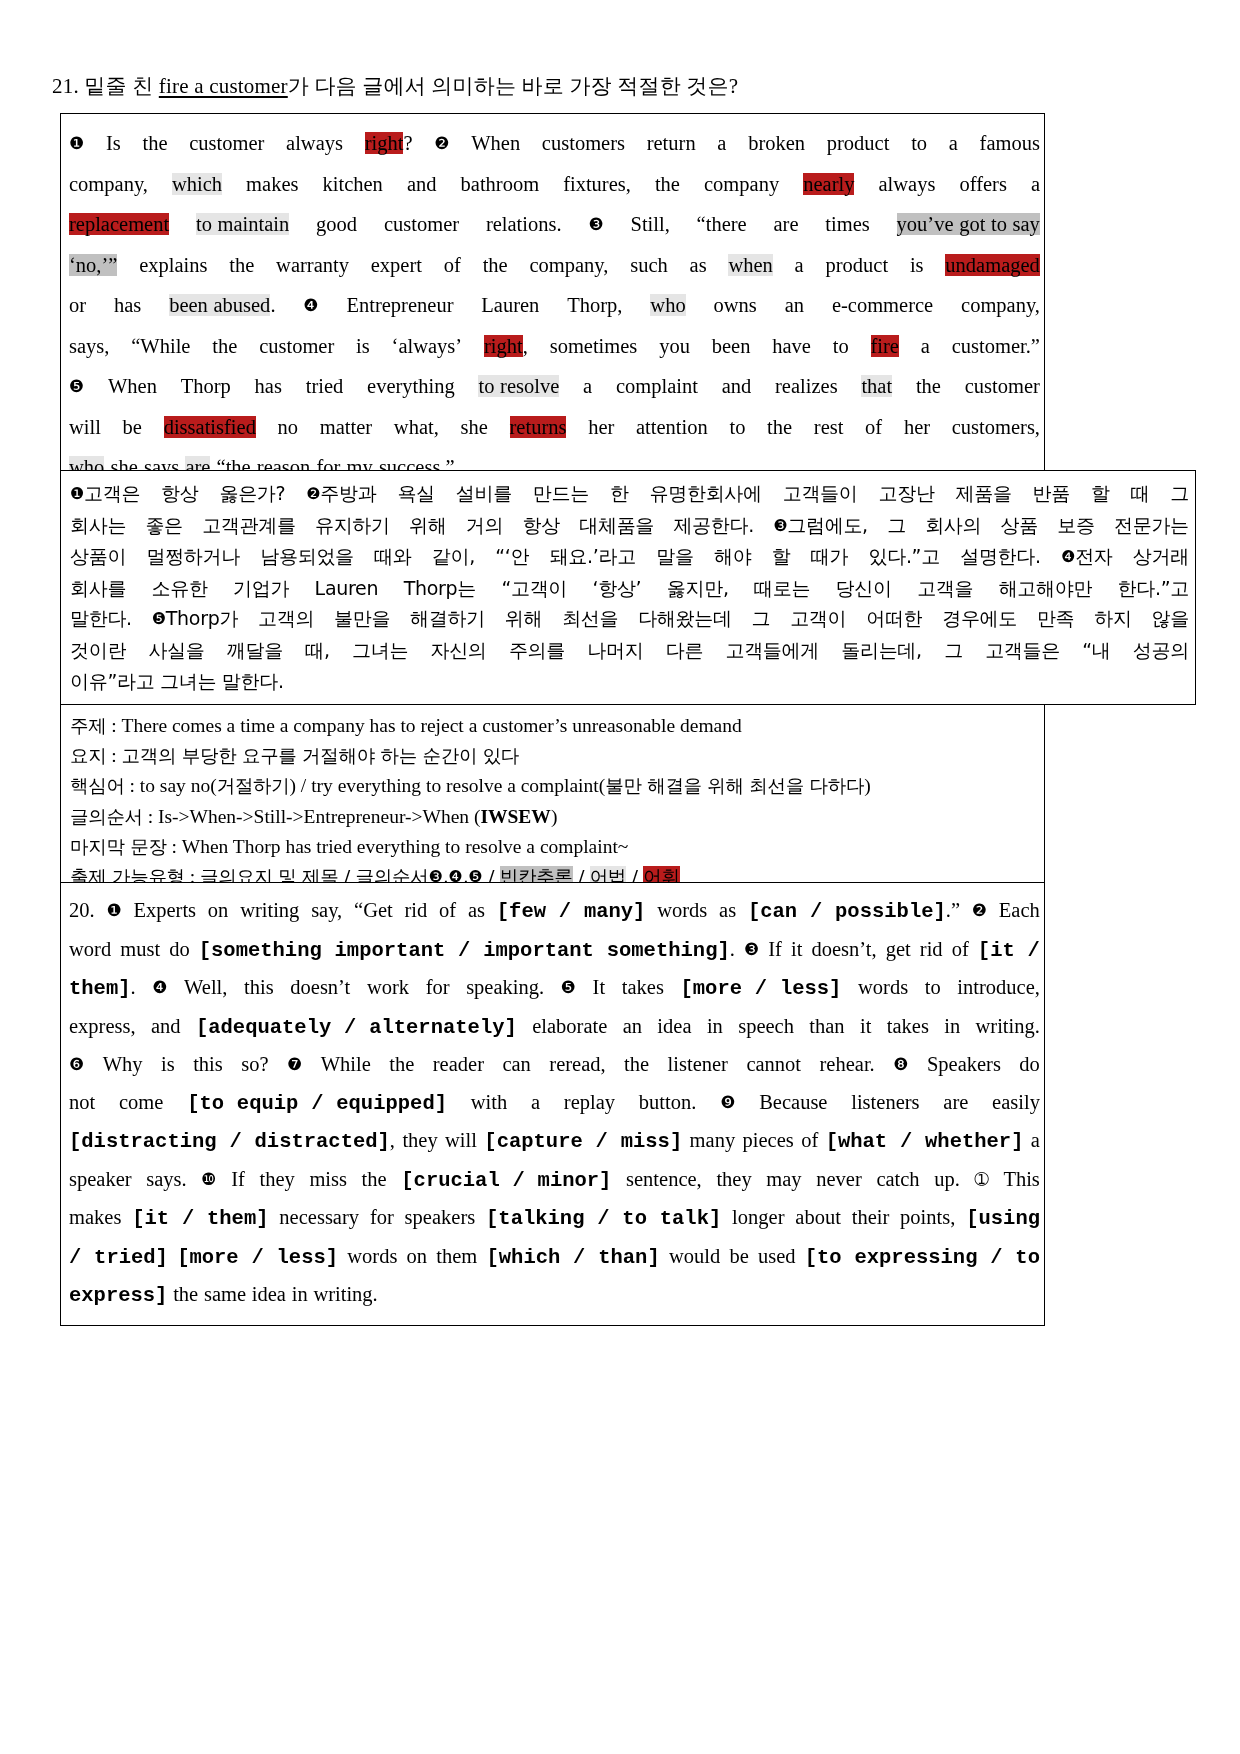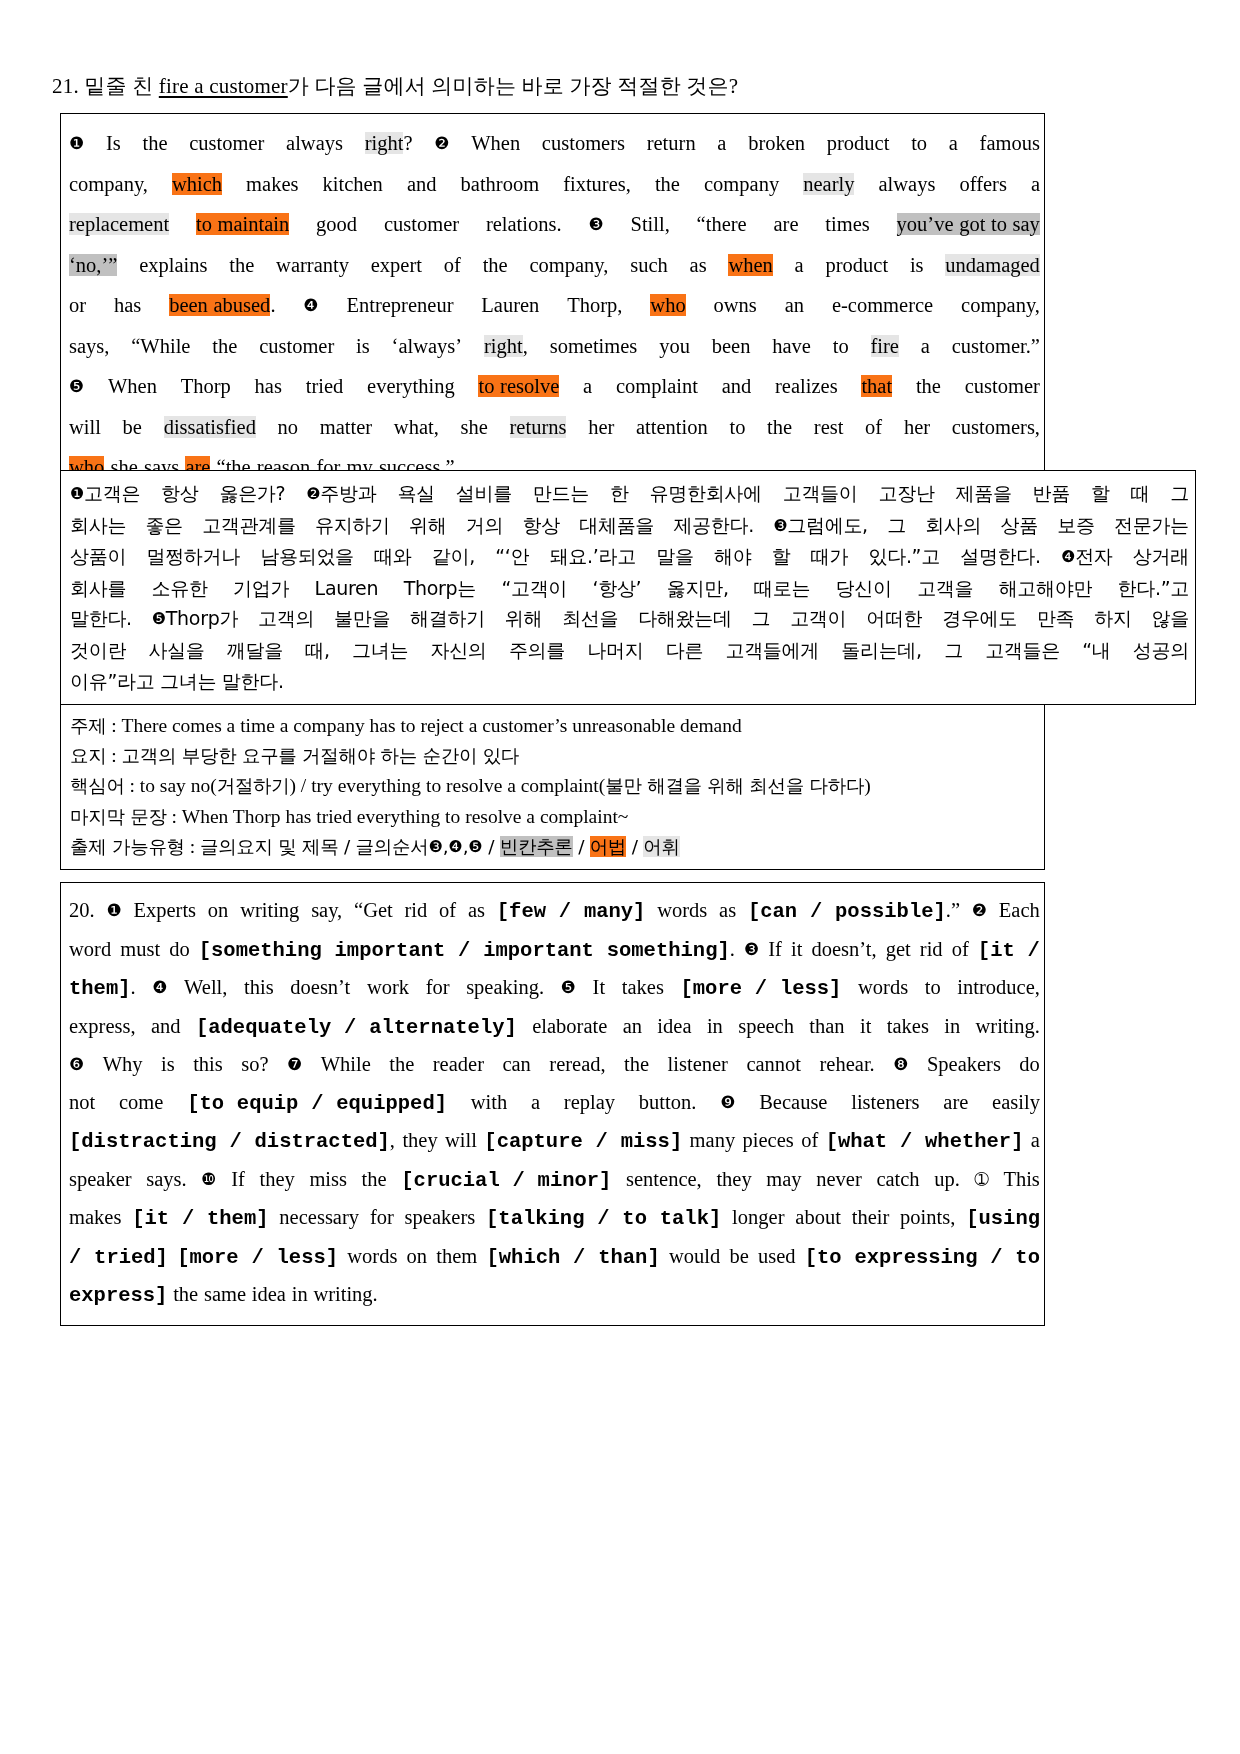--- a/index.html
+++ b/index.html
@@ -80,22 +80,22 @@
   
   .jline {
     display: flex;
     justify-content: space-between;
     white-space: pre;
   }
   .jline.last { justify-content: flex-start; }
   .jline.last > span { margin-right: 0.30em; }
 
   
-  .hl-c { background: #e5e5e5; }
-  .hl-g { background: #f97316; }
+  .hl-c { background: #b91c1c; }
+  .hl-g { background: #e5e5e5; }
   .hl-k { background: #c0c0c0; }
 
   .num {
     font-family: "DejaVu Sans", sans-serif;
     font-size: 17px;
     vertical-align: 1px;
   }
 
   
   .kor-trans {
@@ -173,20 +173,21 @@
         <div class="jline"><span>것이란</span><span>사실을</span><span>깨달을</span><span>때,</span><span>그녀는</span><span>자신의</span><span>주의를</span><span>나머지</span><span>다른</span><span>고객들에게</span><span>돌리는데,</span><span>그</span><span>고객들은</span><span>“내</span><span>성공의</span></div>
         <div class="jline last"><span>이유”라고</span><span>그녀는</span><span>말한다.</span></div>
       </div>
   </div>
 
   <div class="box" id="summary-box">
     <div class="summary" id="summary-rows">
         <div class="row"><span class="ko">주제</span><span> : </span><span>There comes a time a company has to reject a customer’s unreasonable demand</span></div>
         <div class="row"><span class="ko">요지</span><span> : </span><span class="ko">고객의 부당한 요구를 거절해야 하는 순간이 있다</span></div>
         <div class="row"><span class="ko">핵심어</span><span> : </span><span>to say no(</span><span class="ko">거절하기</span><span>) / try everything to resolve a complaint(</span><span class="ko">불만 해결을 위해 최선을 다하다</span><span>)</span></div>
+        <div class="row"><span class="ko">글의순서</span><span> : </span><span>Is-&gt;When-&gt;Still-&gt;Entrepreneur-&gt;When (</span><span class="bold">IWSEW</span><span>)</span></div>
         <div class="row"><span class="ko">마지막 문장</span><span> : </span><span>When Thorp has tried everything to resolve a complaint~</span></div>
         <div class="row"><span class="ko">출제 가능유형</span><span> : </span><span class="ko">글의요지 및 제목 / 글의순서</span><span class="num">❸</span><span class="ko">,</span><span class="num">❹</span><span class="ko">,</span><span class="num">❺</span><span class="ko"> / </span><span class="ko"><span class="hl-k">빈칸추론</span></span><span class="ko"> / </span><span class="ko"><span class="hl-g">어법</span></span><span class="ko"> / </span><span class="ko"><span class="hl-c">어휘</span></span></div>
       </div>
   </div>
 
   <div class="box" id="q20-box">
     <div class="q20" id="q20-lines">
         <div class="jline"><span>20.</span><span><span class="num">❶</span></span><span>Experts</span><span>on</span><span>writing</span><span>say,</span><span>“Get</span><span>rid</span><span>of</span><span>as</span><span><b>[few / many]</b></span><span>words</span><span>as</span><span><b>[can / possible]</b>.”</span><span><span class="num">❷</span></span><span>Each</span></div>
         <div class="jline"><span>word</span><span>must</span><span>do</span><span><b>[something important / important something]</b>.</span><span><span class="num">❸</span></span><span>If</span><span>it</span><span>doesn’t,</span><span>get</span><span>rid</span><span>of</span><span><b>[it /</b></span></div>
         <div class="jline"><span><b>them]</b>.</span><span><span class="num">❹</span></span><span>Well,</span><span>this</span><span>doesn’t</span><span>work</span><span>for</span><span>speaking.</span><span><span class="num">❺</span></span><span>It</span><span>takes</span><span><b>[more / less]</b></span><span>words</span><span>to</span><span>introduce,</span></div>

